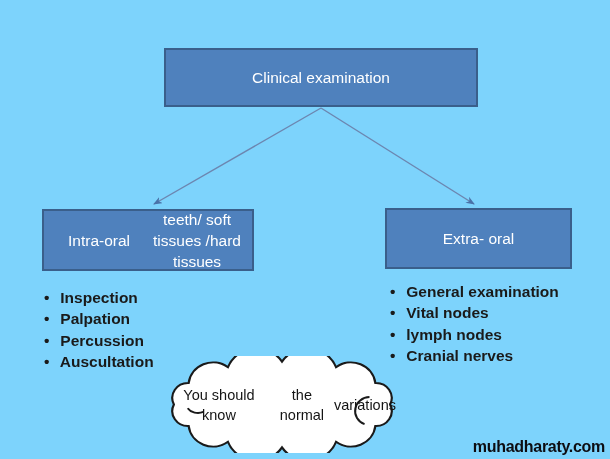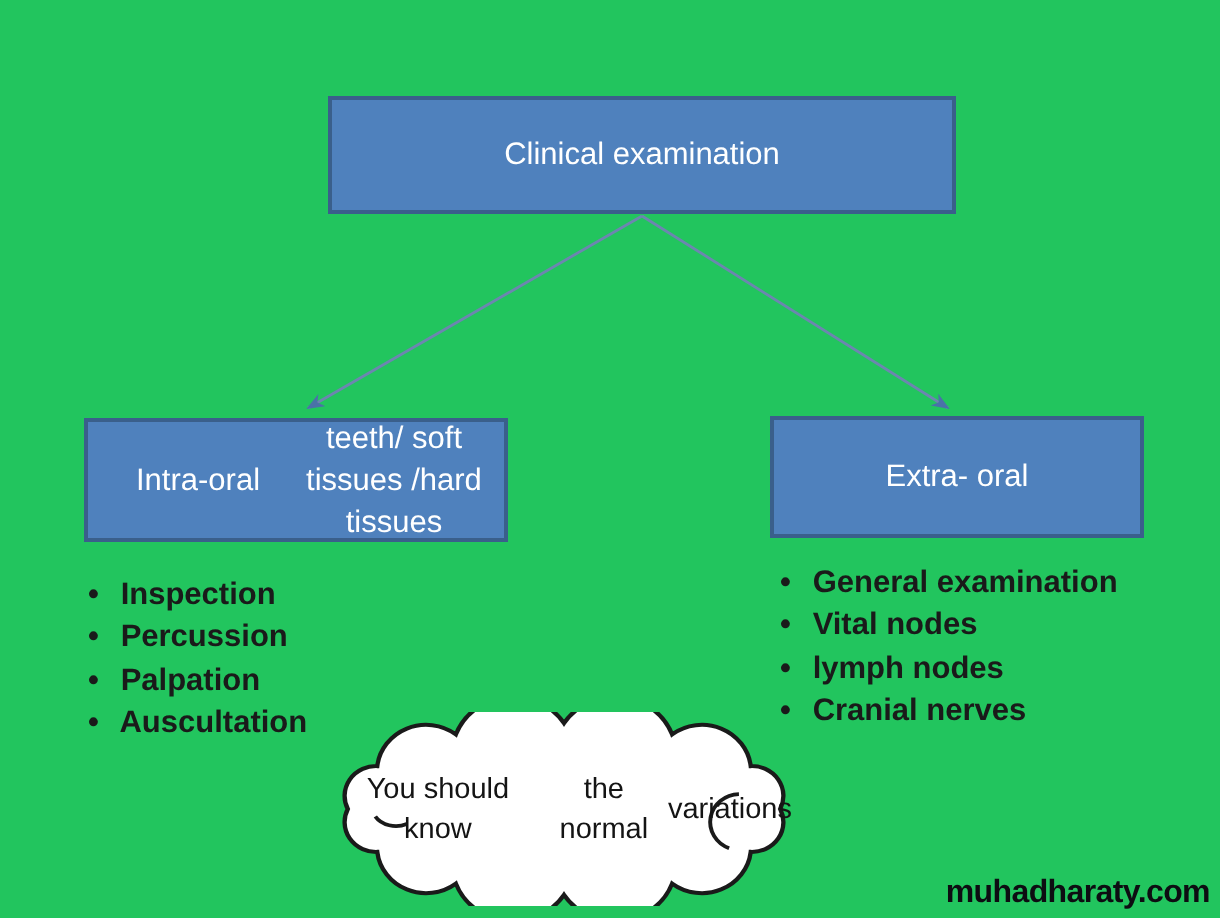--- a/index.html
+++ b/index.html
@@ -5,21 +5,21 @@
   html, body {
     margin: 0;
     padding: 0;
     background: #ffffff;
     font-family: "Liberation Sans", sans-serif;
   }
   .canvas {
     position: relative;
     width: 610px;
     height: 459px;
-    background: #22c55e;
+    background: #7dd3fc;
     overflow: hidden;
   }
   .node {
     position: absolute;
     box-sizing: border-box;
     background: #4f81bd;
     border: 2px solid #3a5f8b;
     color: #ffffff;
     display: flex;
     align-items: center;
@@ -118,25 +118,25 @@
     <span>Extra- oral</span>
   </div>
 
   <ul class="bullets bullets-intra">
     <li>
       <span class="dot">•</span>
       <span>Inspection</span>
     </li>
     <li>
       <span class="dot">•</span>
-      <span>Percussion</span>
+      <span>Palpation</span>
     </li>
     <li>
       <span class="dot">•</span>
-      <span>Palpation</span>
+      <span>Percussion</span>
     </li>
     <li>
       <span class="dot">•</span>
       <span>Auscultation</span>
     </li>
   </ul>
 
   <ul class="bullets bullets-extra">
     <li>
       <span class="dot">•</span>

